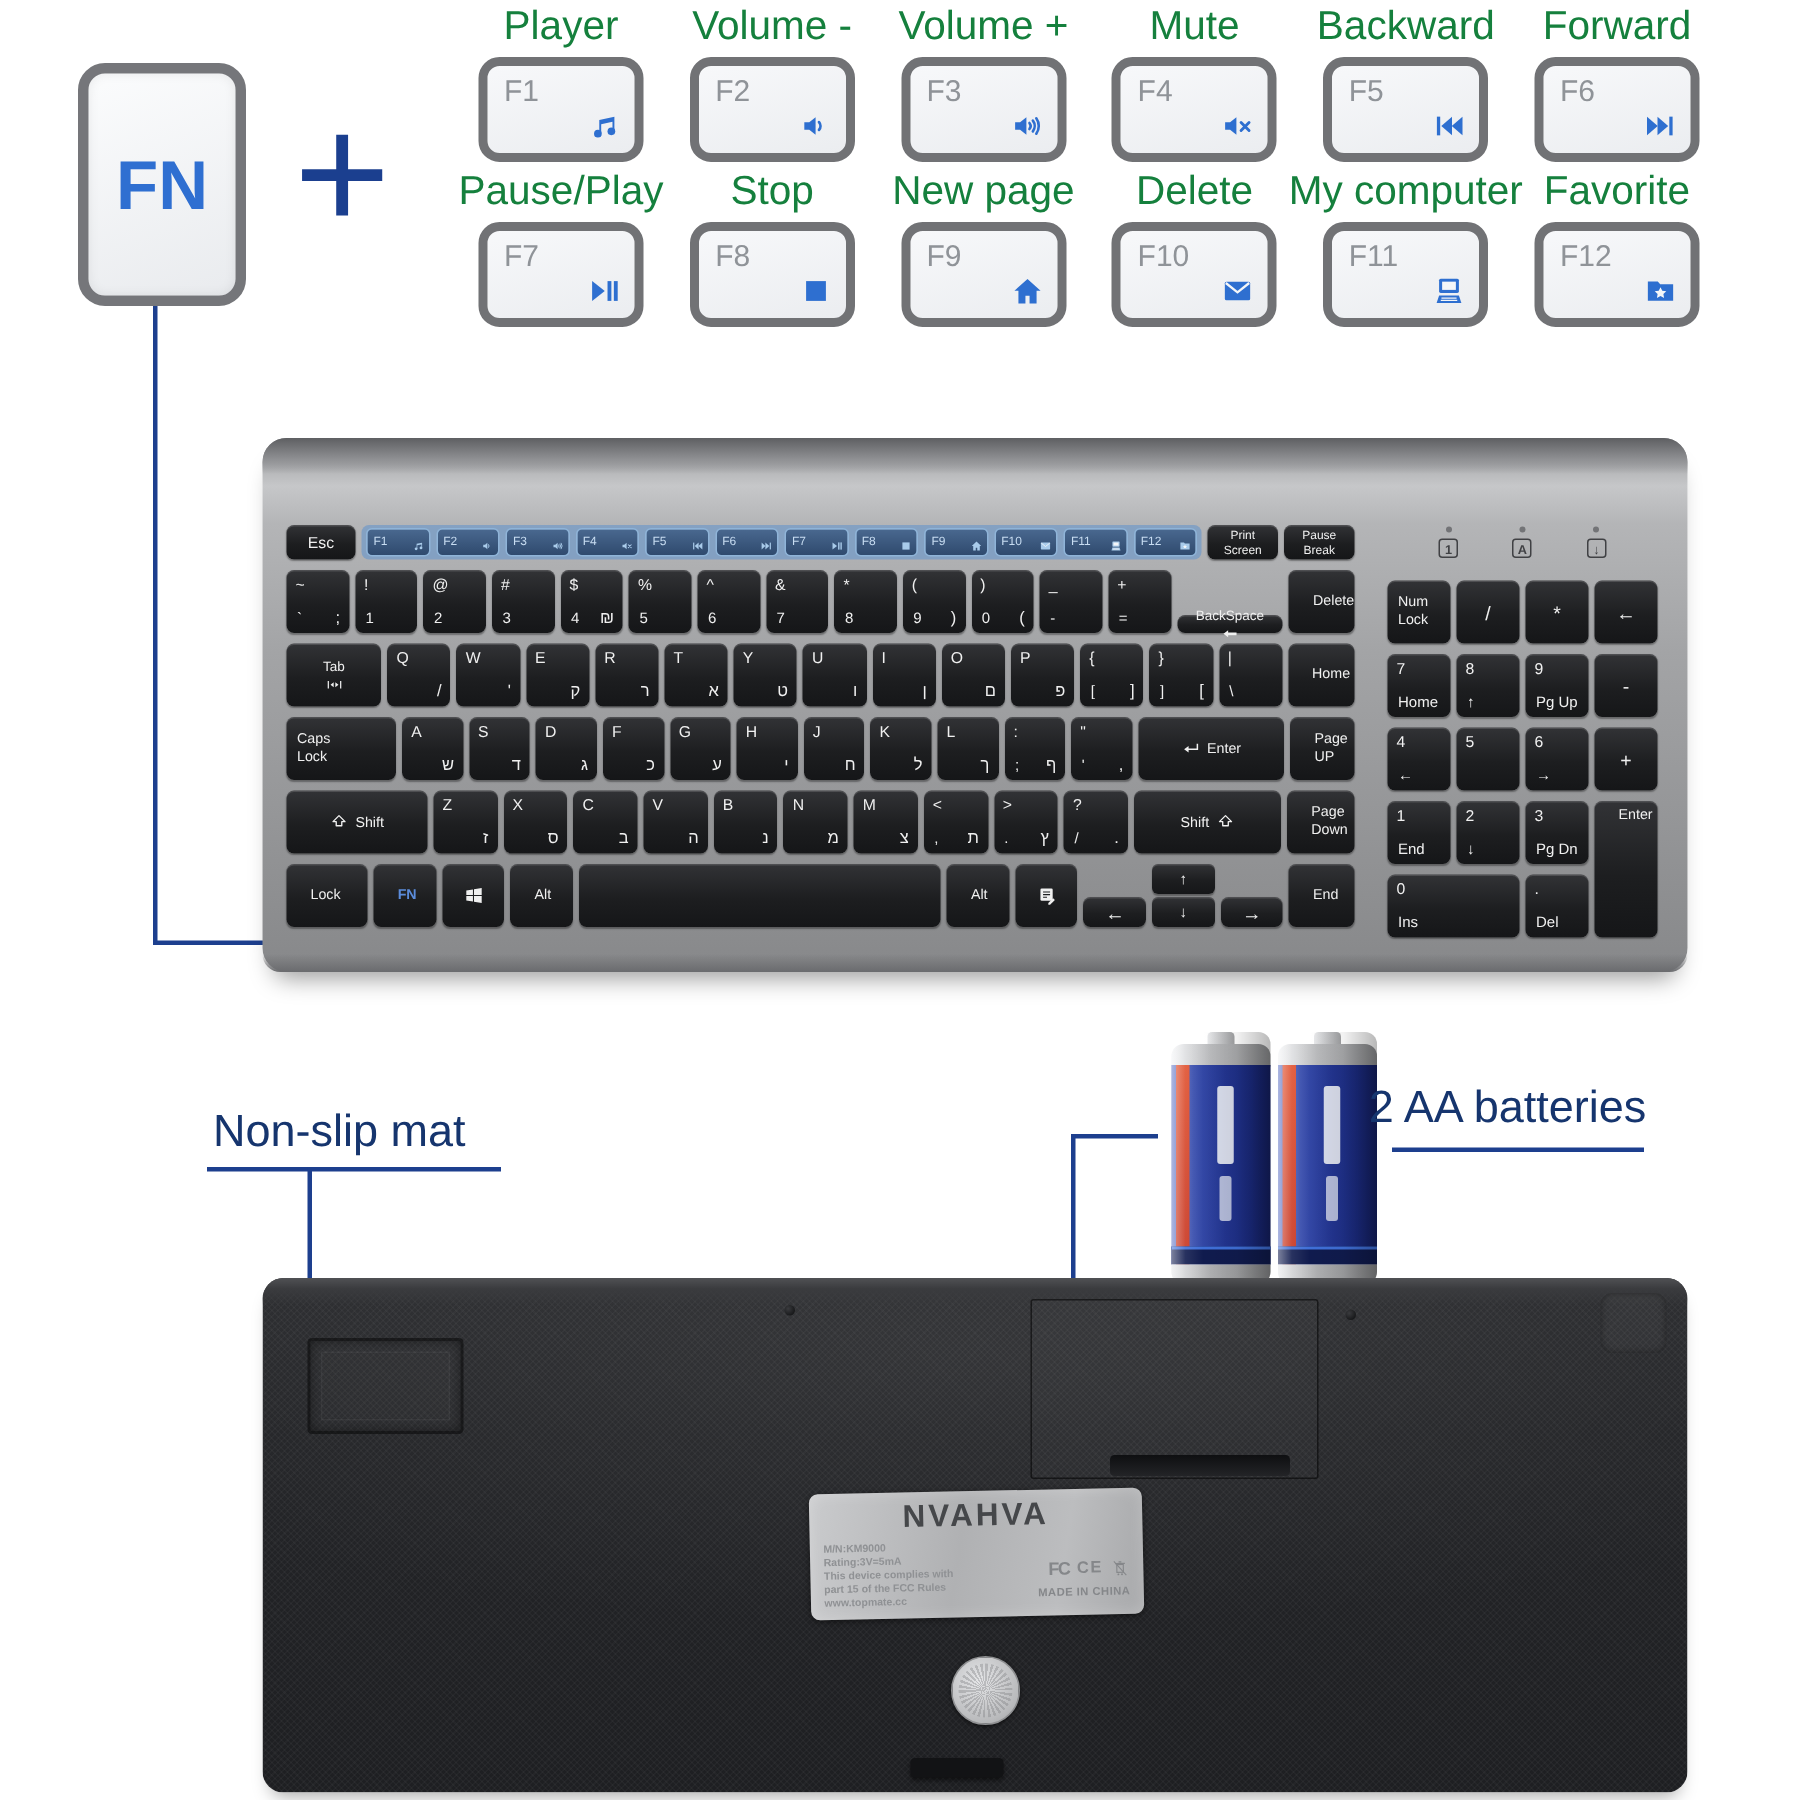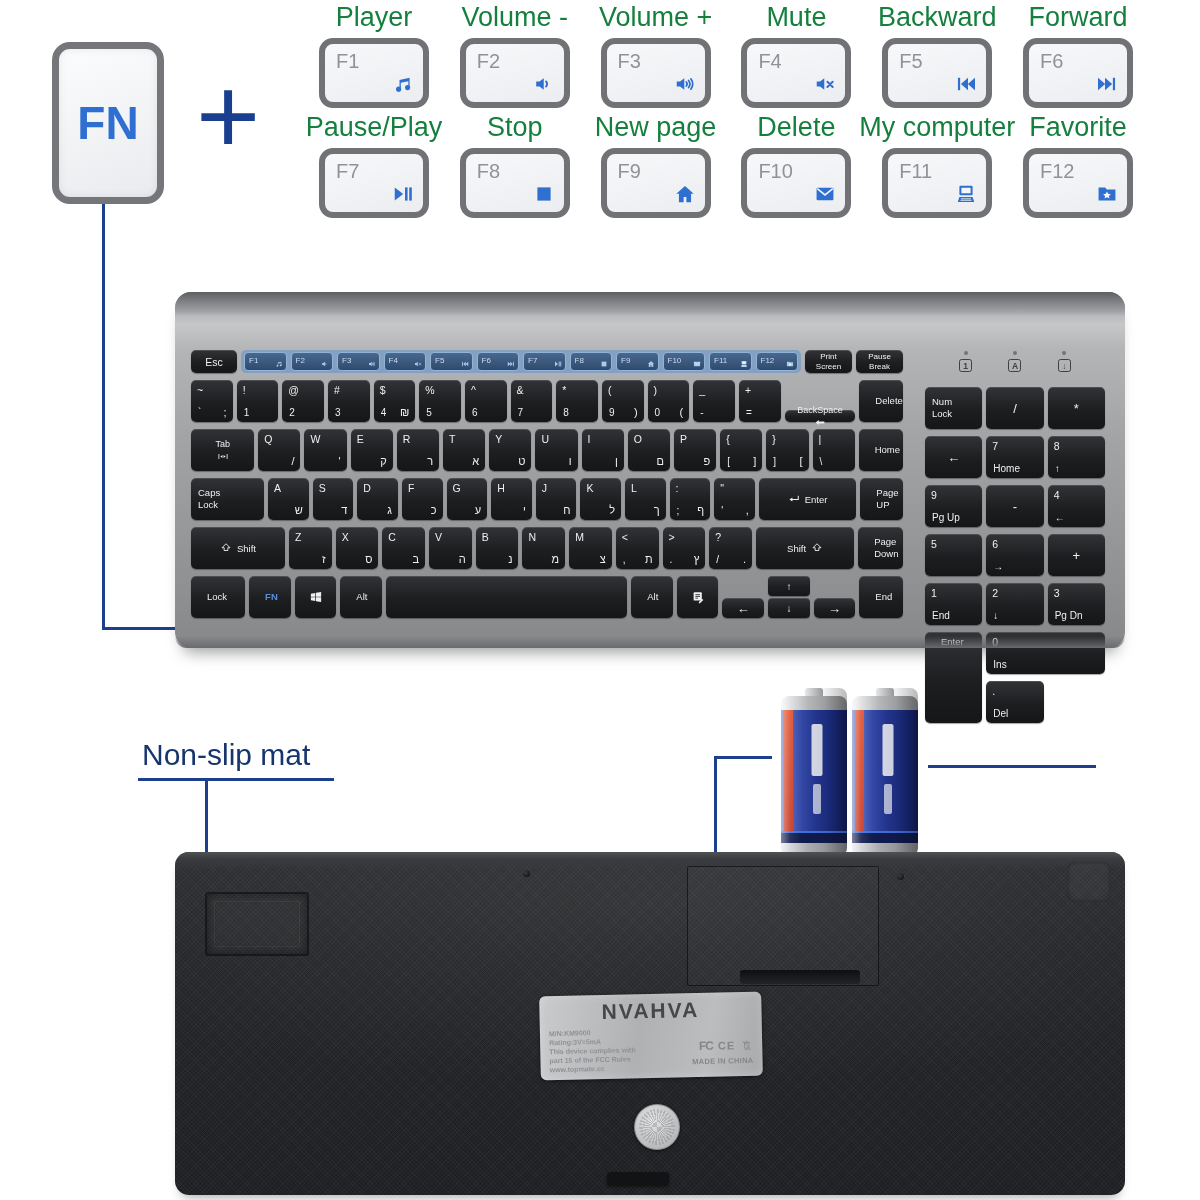--- a/index.html
+++ b/index.html
@@ -65,21 +65,21 @@
   .kcol .icon{width:30px;height:11px;}
   .kcol .icon svg{width:100%;height:100%;}
   .kicon-c{position:absolute;inset:0;display:flex;align-items:center;justify-content:center;}
   .kicon-c .icon{width:14px;height:14px;}
   .fn-key{color:#5b8cdb;font-weight:bold;}
   .half{height:20px !important;align-self:flex-end;}
   .updown{background:none !important;box-shadow:none !important;display:flex;flex-direction:column;gap:2px;}
   .mini{flex:1;border-radius:4px;background:linear-gradient(180deg,#323336 0%,#1d1e20 55%,#151618 100%);
     display:flex;align-items:center;justify-content:center;font-size:10px;
     box-shadow:inset 0 1px 0 rgba(255,255,255,0.14),0 1px 1px rgba(0,0,0,0.35);}
-  .np-grid{margin-top:37px;display:grid;grid-template-columns:repeat(3,1fr);grid-auto-rows:42px;gap:7px 4px;}
+  .np-grid{margin-top:37px;display:grid;grid-template-columns:repeat(4,1fr);grid-auto-rows:42px;gap:7px 4px;}
   .indicators{position:absolute;top:0;left:0;right:0;height:30px;display:flex;justify-content:space-around;padding:0 16px;}
   .ind{display:flex;flex-direction:column;align-items:center;gap:4px;margin-top:1px;}
   .ind-dot{width:4px;height:4px;border-radius:50%;background:#737477;}
   .ind-box{width:13px;height:13px;border:1.5px solid #404144;border-radius:2.5px;color:#404144;
     font-size:8.5px;font-weight:bold;display:flex;align-items:center;justify-content:center;box-sizing:border-box;}
 
   
   #ann-mat-label{position:absolute;left:142px;top:738px;font-size:30px;color:#16356e;}
   #ann-bat-label{position:absolute;left:905px;top:722px;width:200px;text-align:center;font-size:30px;color:#16356e;}
   #ann-bat-note{position:absolute;left:905px;top:770px;width:200px;text-align:center;
@@ -905,20 +905,21 @@
     <div class="bat-body">
       <div class="bat-stripe"></div>
       <div class="bat-mark1"></div>
       <div class="bat-mark2"></div>
       <div class="bat-band"></div>
     </div>
     <div class="bat-bottom"></div>
     <div class="bat-shine"></div>
   </div>
 
+  <div id="ann-bat-label">2 AA batteries</div>
   <div class="line" style="left:928px;top:765px;width:168px;height:2.5px;"></div>
 
   <div id="kb-back">
     <div class="bk-foot"></div>
     <div class="bk-door"></div>
     <div class="bk-latch"></div>
     <div class="bk-screw" id="screw-1"></div>
     <div class="bk-screw" id="screw-2"></div>
     <div class="bk-corner"></div>
     <div class="bk-plate">

